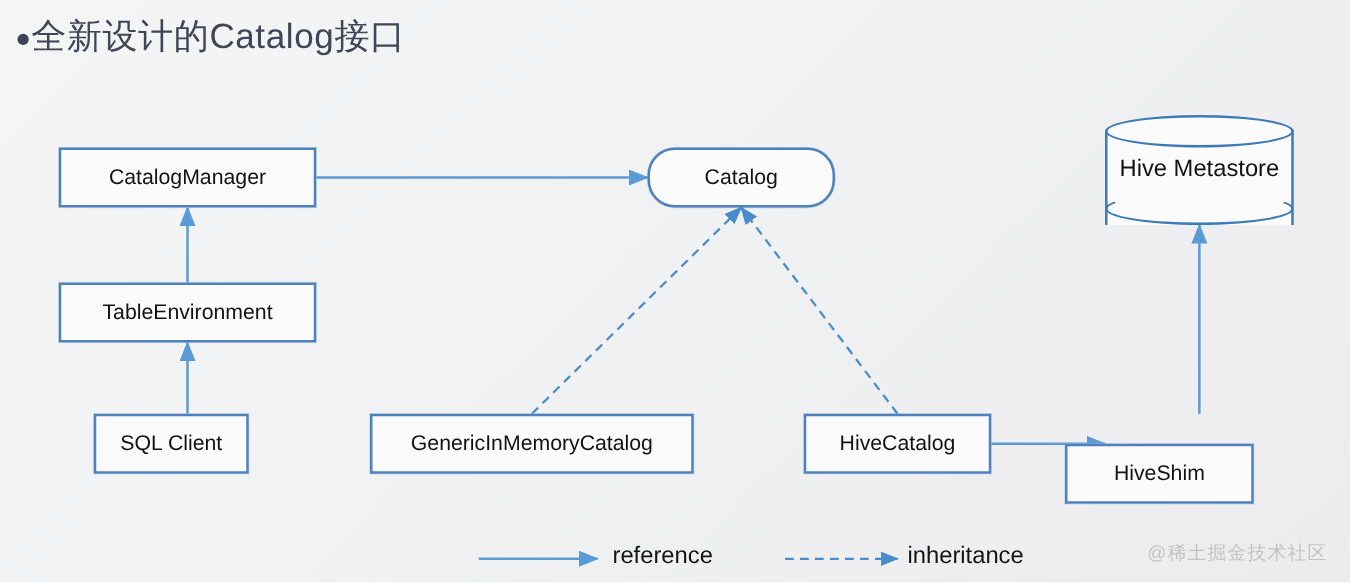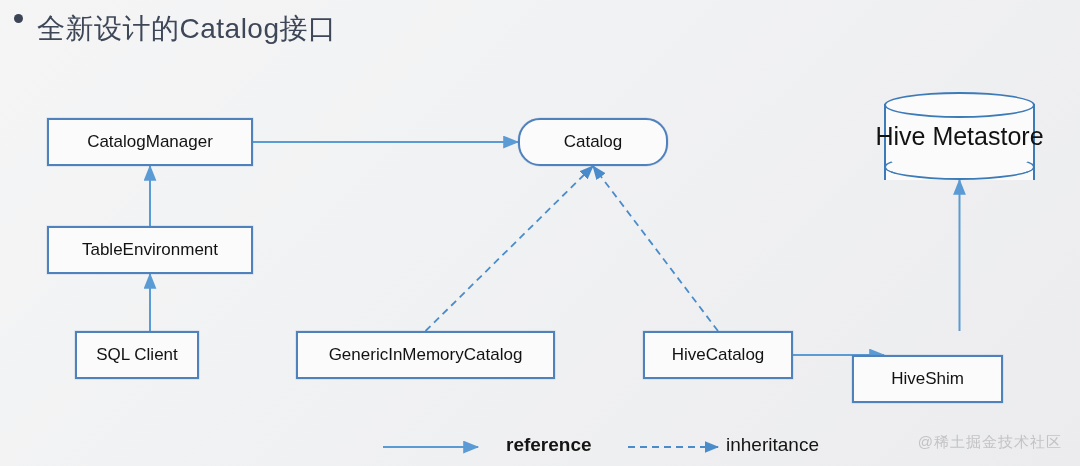--- a/index.html
+++ b/index.html
@@ -14,21 +14,22 @@
     background: linear-gradient(135deg, #f5f5f6 0%, #f1f2f3 40%, #ececee 100%);
     font-family: "Liberation Sans", "DejaVu Sans", sans-serif;
     overflow: hidden;
   }
   
   #title-row {
     position: absolute;
     left: 14px;
     top: 10px;
     display: flex;
-    gap: 14px;
+    align-items: center;
+    gap: 2px;
   }
   #title-bullet {
     width: 9px;
     height: 9px;
     border-radius: 50%;
     background: #3c4556;
     flex: none;
     margin-top: 4px;
   }
   #title-text {
@@ -82,21 +83,21 @@
     border-top-color: transparent;
     background: transparent;
   }
   .cylinder .cyl-label {
     position: absolute;
     left: 0; right: 0; top: 0; bottom: 0;
     display: flex;
     align-items: center;
     justify-content: center;
     color: #121212;
-    font-size: 25px;
+    font-size: 19px;
     white-space: nowrap;
     text-align: center;
   }
   
   #connectors {
     position: absolute;
     left: 0; top: 0;
     width: 1080px;
     height: 466px;
     pointer-events: none;
@@ -176,18 +177,18 @@
       </div>
       <div class="node" style="left: 643px; top: 331px; width: 150px; height: 48px;">
         <span>HiveCatalog</span>
       </div>
       <div class="node" style="left: 852px; top: 331px; width: 151px; height: 48px; margin-top: 24px;">
         <span>HiveShim</span>
       </div>
     </div>
 
   <div id="legend-layer">
-      <div class="legend-label" style="left: 506px; top: 434px; font-weight: bold;">reference</div>
+      <div class="legend-label" style="left: 490px; top: 434px;">reference</div>
       <div class="legend-label" style="left: 726px; top: 434px;">inheritance</div>
     </div>
 
   <div id="watermark">@稀土掘金技术社区</div>
 </div>
 
 </body></html>

